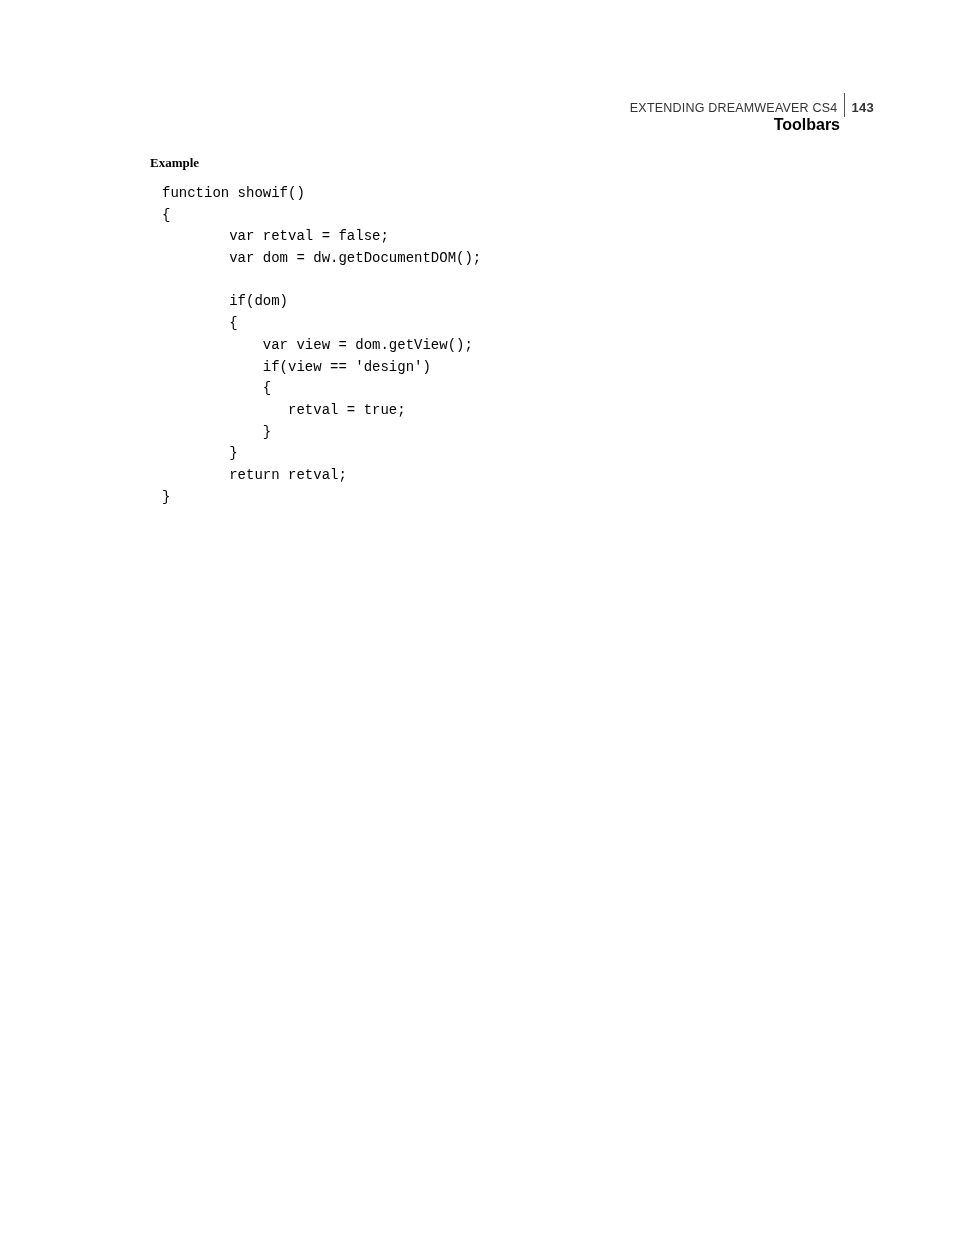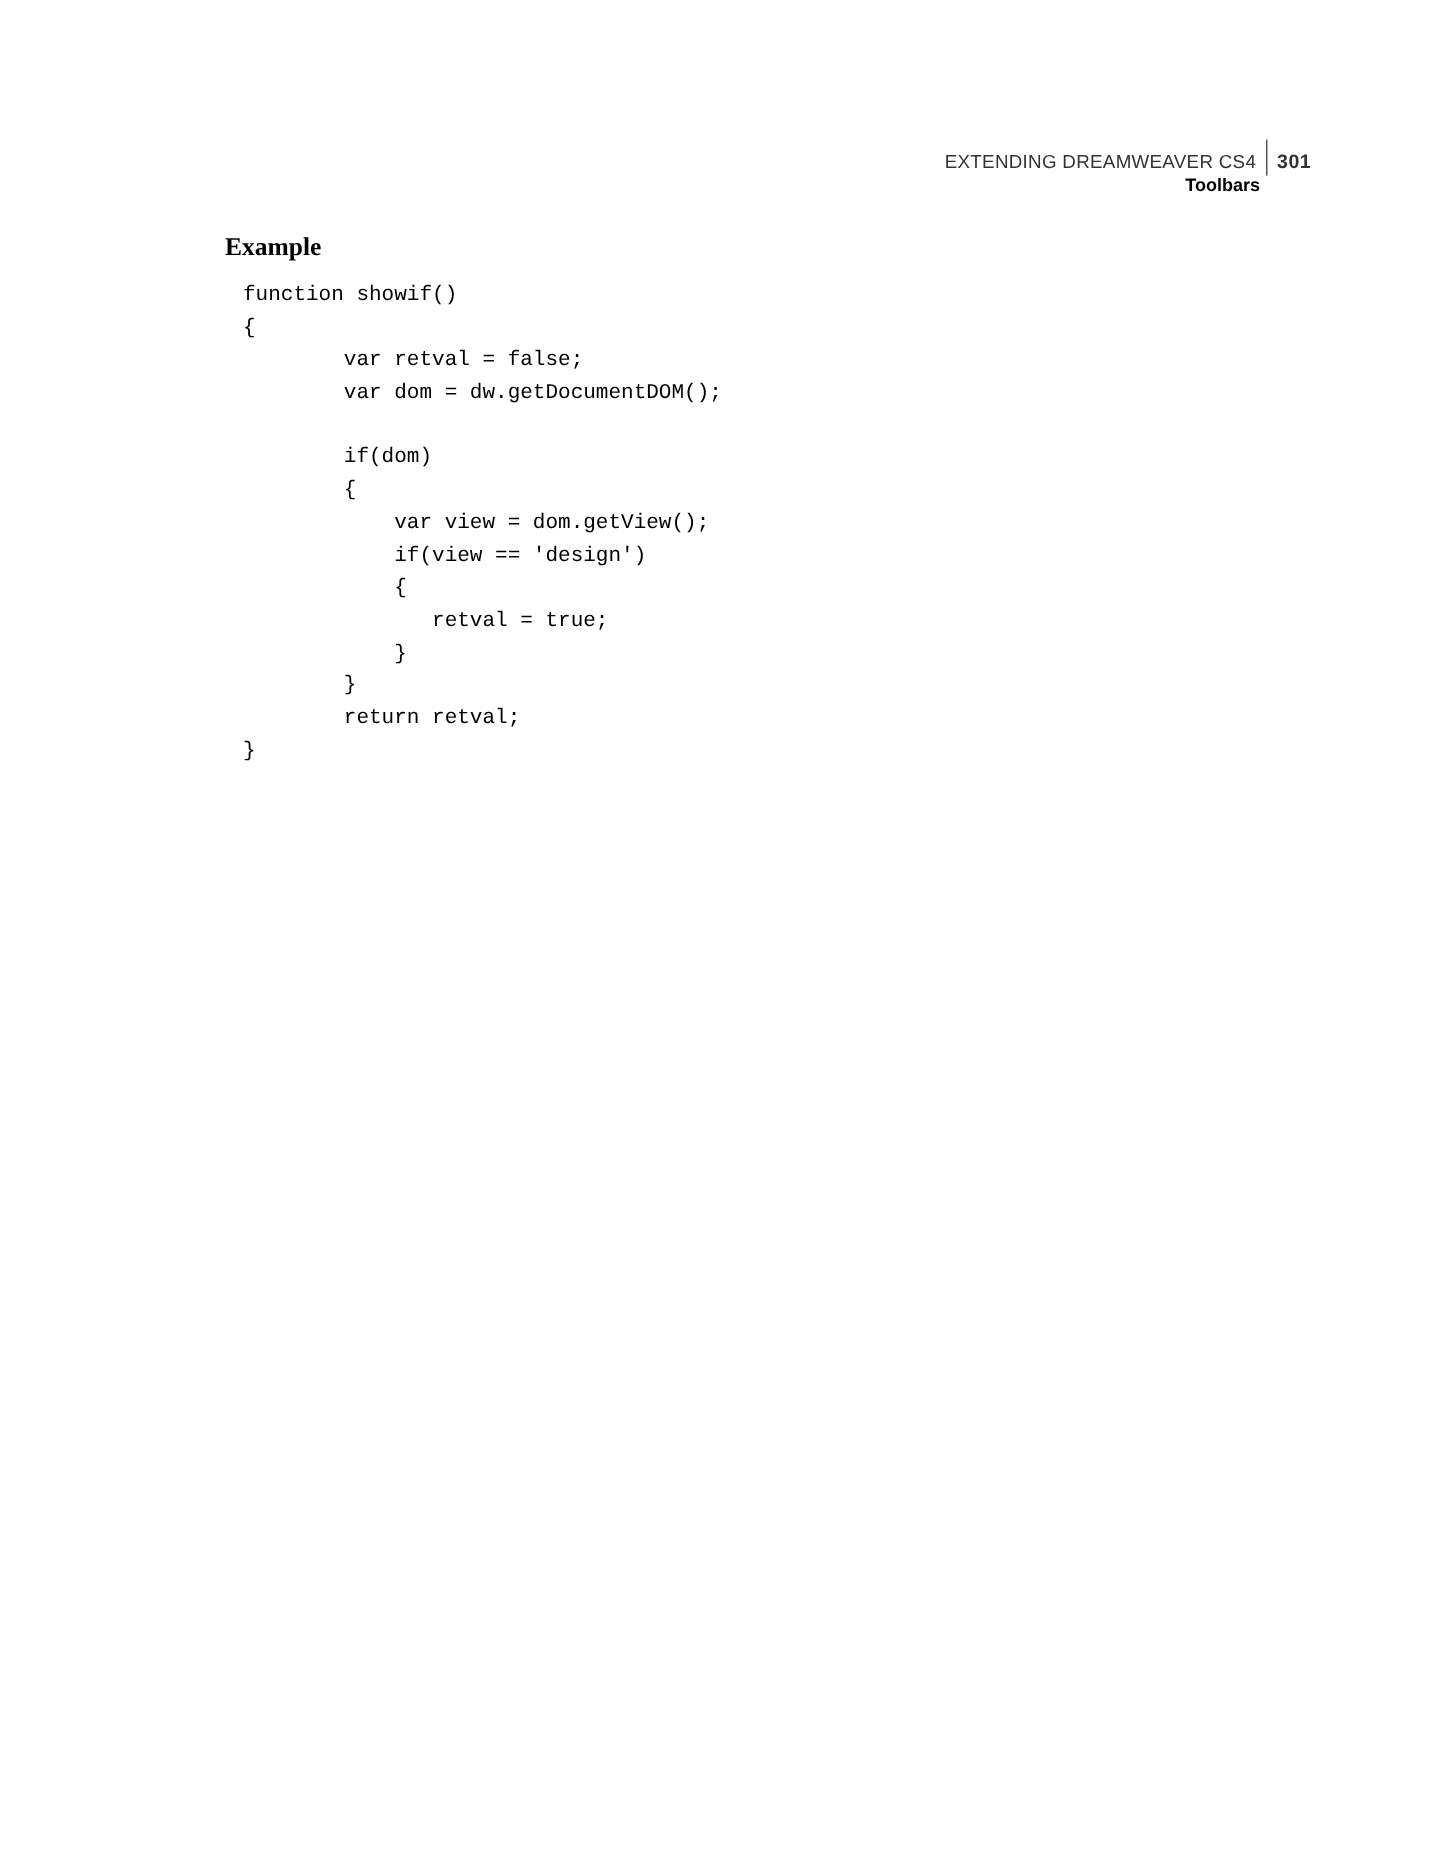--- a/index.html
+++ b/index.html
@@ -41,53 +41,53 @@
     vertical-align: middle;
     position: relative;
     top: 5px;
   }
   .header-page {
     font-weight: 700;
     font-size: 13px;
   }
   .header-subtitle {
     font-weight: 700;
-    font-size: 12px;
+    font-size: 16px;
     margin-top: 1px;
     padding-right: 34px;
   }
   .content {
     position: absolute;
     top: 155px;
     left: 150px;
     right: 80px;
   }
   .section-heading {
     font-family: "Minion Pro", "Times New Roman", Times, serif;
     font-weight: 700;
-    font-size: 17px;
+    font-size: 13px;
     margin: 0 0 6px 0;
   }
   .code-block {
     font-family: "Courier New", Courier, monospace;
     font-size: 14px;
     line-height: 1.55;
     white-space: pre;
     color: #000;
     margin: 12px;
   }
 </style>
 </head>
 <body>
 
 <div class="header">
   <div class="header-line1">
     <span class="header-title">EXTENDING DREAMWEAVER CS4</span>
     <span class="header-divider"></span>
-    <span class="header-page">301</span>
+    <span class="header-page">143</span>
   </div>
   <div class="header-subtitle">Toolbars</div>
 </div>
 
 <div class="content">
   <div class="section-heading">Example</div>
   <pre class="code-block">function showif()
 {
         var retval = false;
         var dom = dw.getDocumentDOM();

